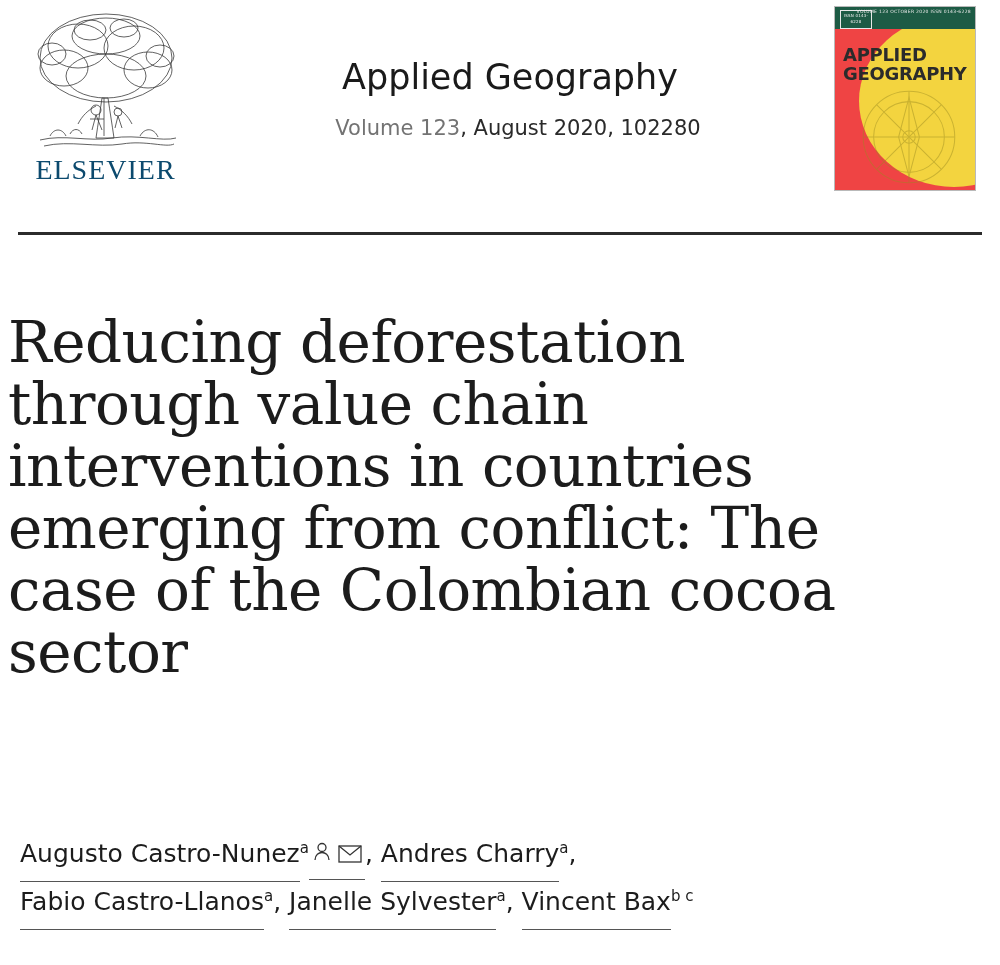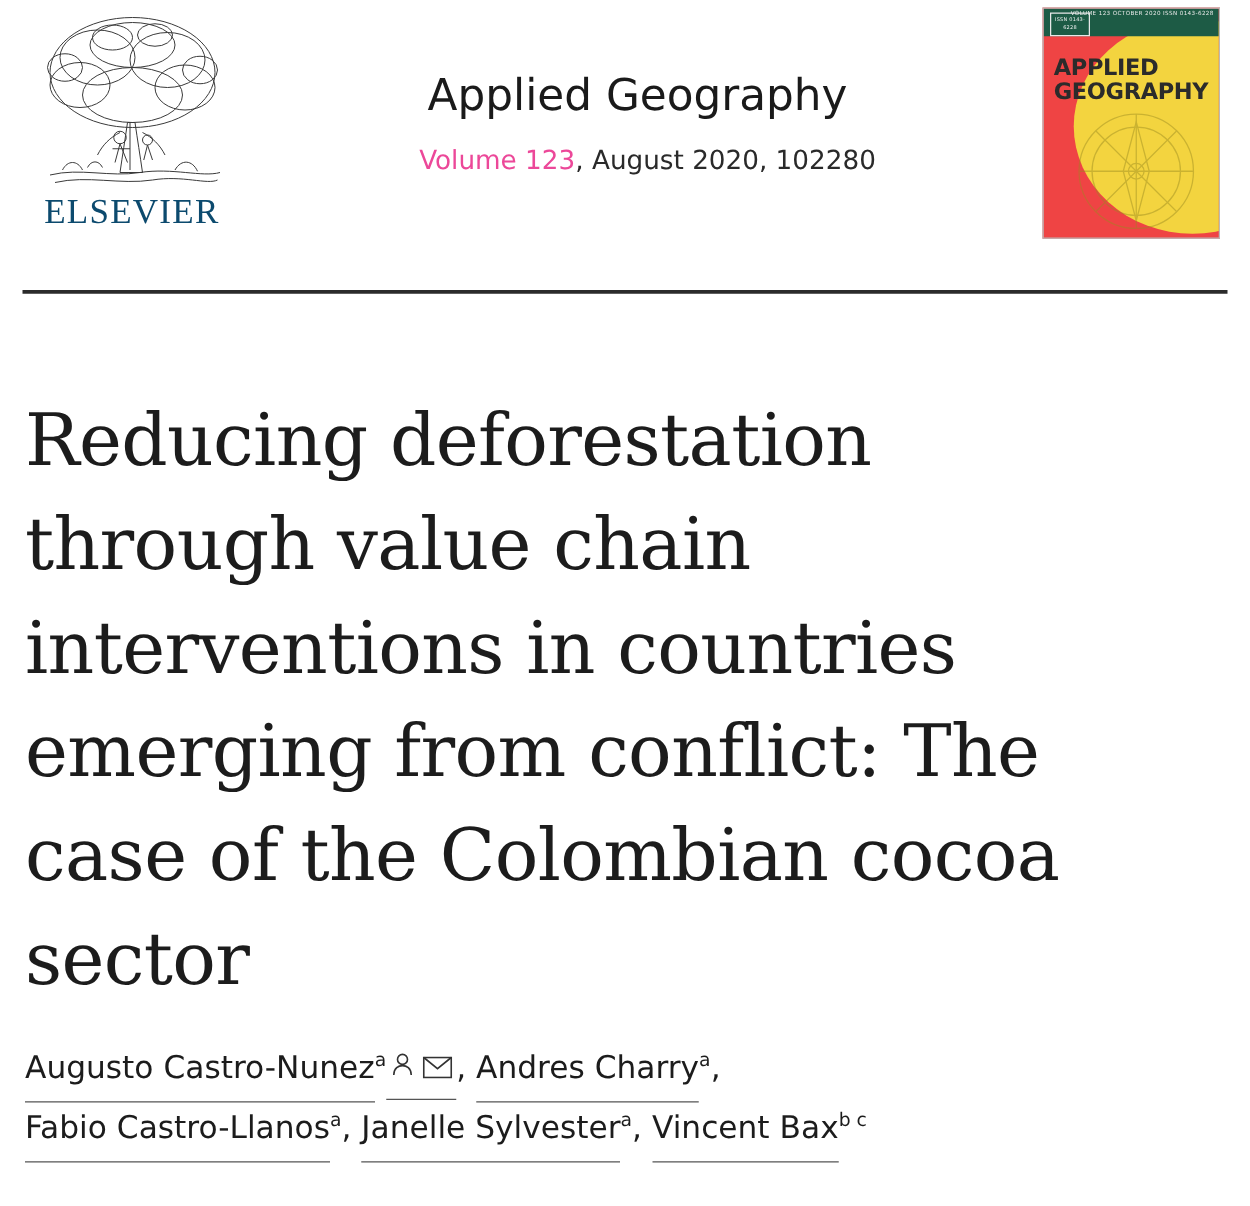--- a/index.html
+++ b/index.html
@@ -62,21 +62,21 @@
     color: #1a1a1a;
     font-weight: 400;
     line-height: 1.2;
   }
   .journal-meta {
     margin-top: 18px;
     font-size: 21px;
     color: #2a2a2a;
   }
   .journal-meta .vol {
-    color: #ec4899;
+    color: #737373;
     margin-left: 16px;
   }
 
   .cover {
     position: absolute;
     right: 24px;
     top: 6px;
     width: 142px;
     height: 185px;
     background: #ef4444;
@@ -147,26 +147,26 @@
     left: 18px;
     top: 232px;
     width: 964px;
     height: 3px;
     background: #2b2b2b;
   }
 
   
   .title {
     position: absolute;
-    left: 20px;
+    left: 8px;
     top: 272px;
     width: 900px;
     font-family: "DejaVu Serif", serif;
     font-size: 58px;
-    line-height: 83px;
+    line-height: 62px;
     color: #1c1c1c;
     font-weight: 400;
     letter-spacing: -0.5px;
   }
 
   
   .authors {
     position: absolute;
     left: 20px;
     top: 832px;

